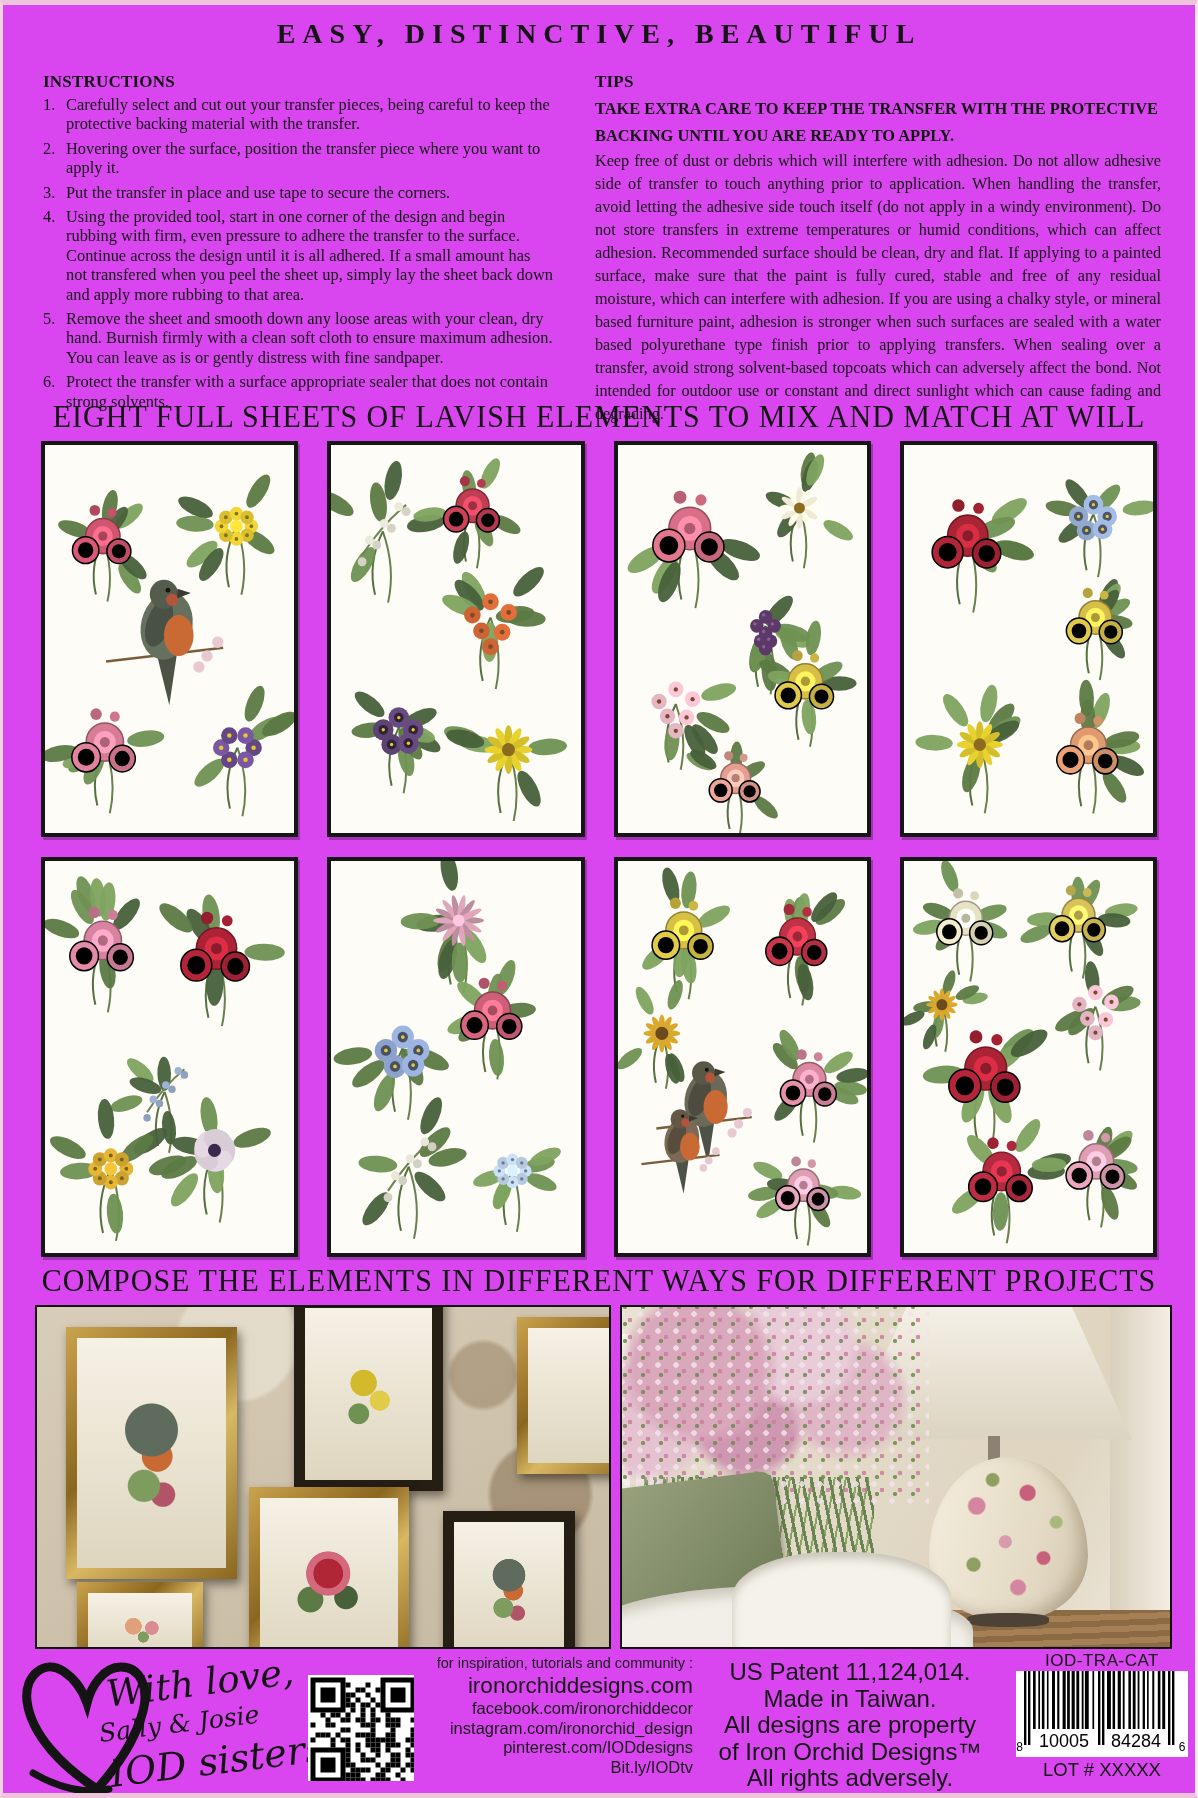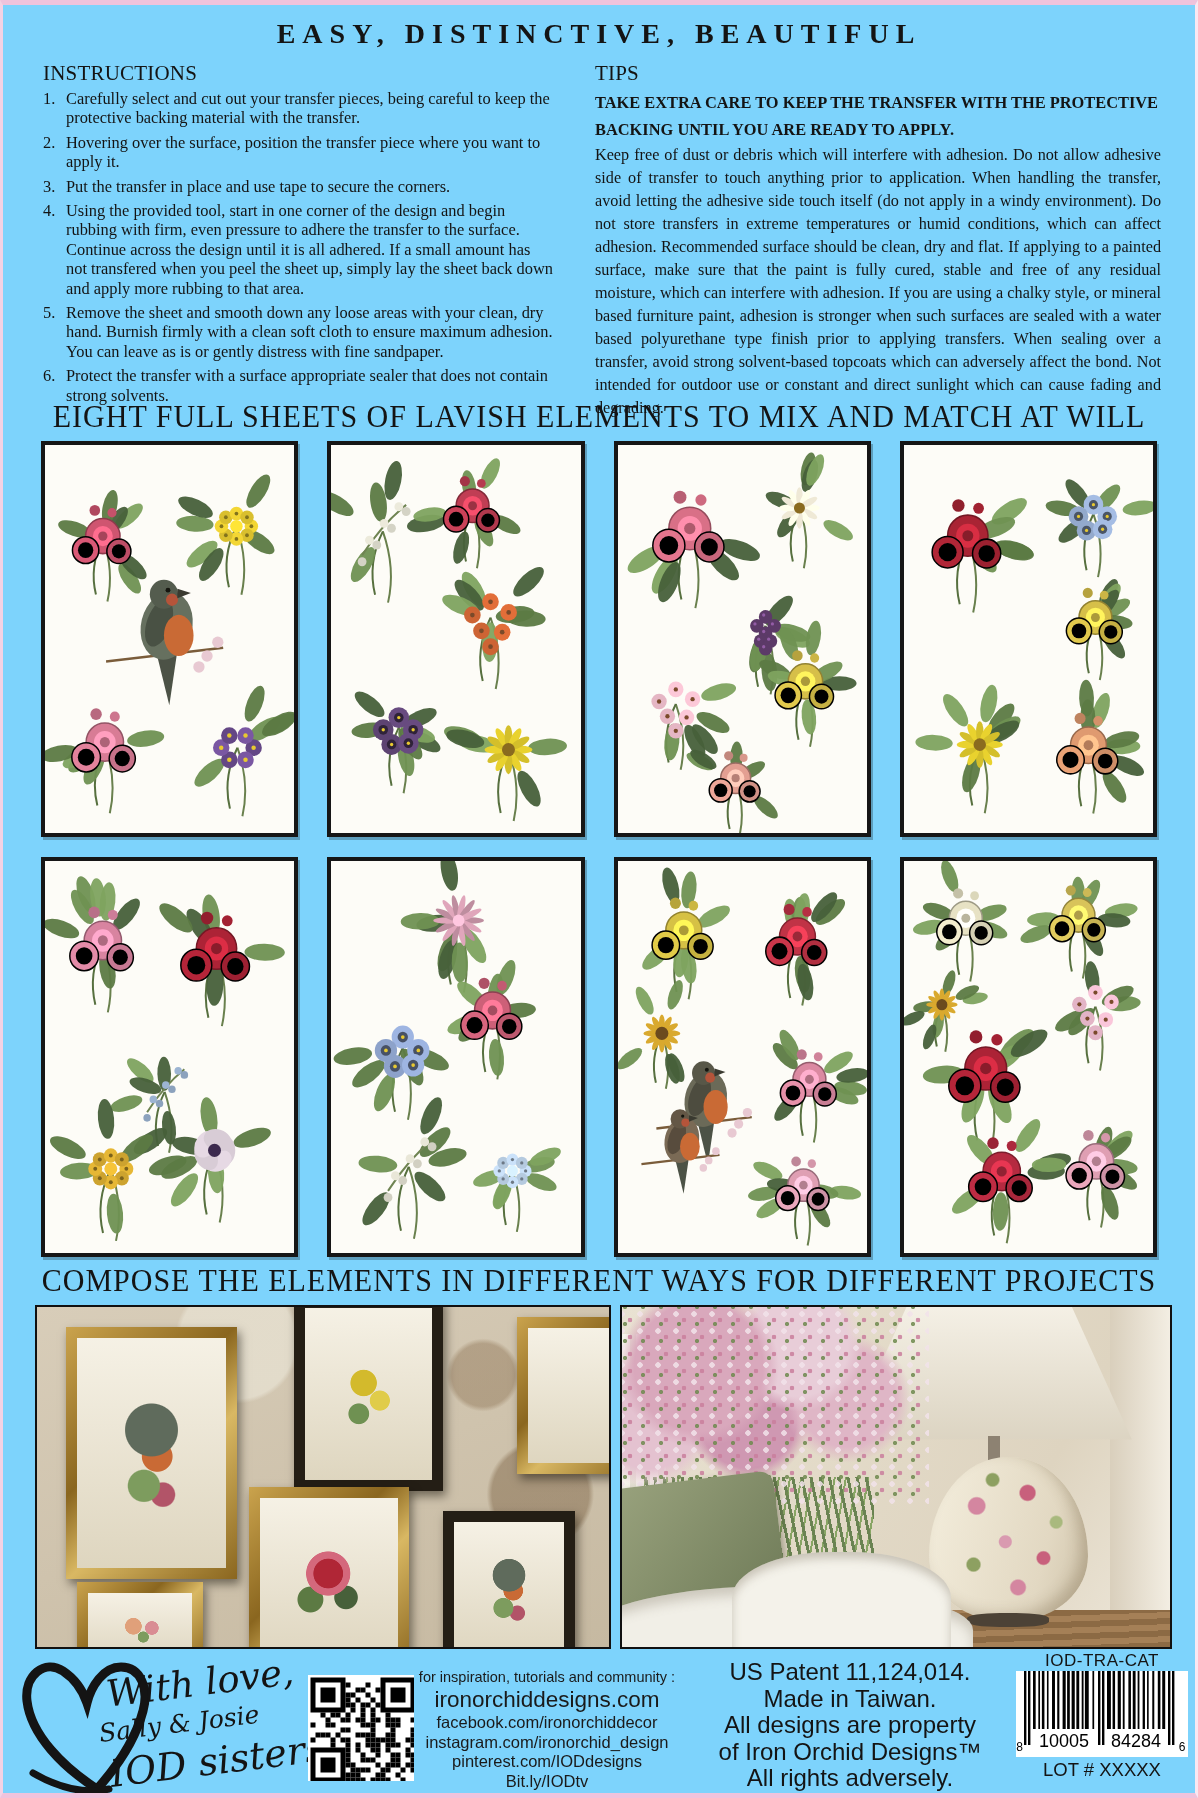--- a/index.html
+++ b/index.html
@@ -1,26 +1,26 @@
 <!DOCTYPE html>
 <html><head>
 <meta charset="utf-8">
 <style>
   html,body{margin:0;padding:0;background:#efc3dc;}
-  .page{position:relative;width:1198px;height:1798px;box-sizing:border-box;background:#7dd3fc;
+  .page{position:relative;width:1198px;height:1798px;box-sizing:border-box;background:#d946ef;
         border-top:5px solid #efc3dc;border-bottom:5px solid #efc3dc;
         border-left:3px solid #f3d2e4;border-right:3px solid #f9e7f1;
         overflow:hidden;font-family:"Liberation Serif",serif;color:#141414;}
   
   .main-title{text-align:center;font-size:28px;font-weight:bold;letter-spacing:7px;margin:13px 0 6px 0;}
   
   .cols{display:flex;gap:40px;padding:0 34px 0 40px;height:338px;}
   .col-left{width:512px;flex:none;}
   .col-right{flex:1;}
-  .col-title{font-size:21px;font-weight:normal;margin:5px 0 3px 0;letter-spacing:.2px;}
+  .col-title{font-size:17px;font-weight:bold;margin:16px 0 3px 0;letter-spacing:.2px;}
   .ins-item{display:flex;margin-bottom:5px;font-size:16.4px;line-height:19.4px;}
   .ins-num{width:23px;flex:none;}
   .ins-txt{flex:1;}
   .tips-lead{font-size:16.4px;line-height:27px;font-weight:bold;margin:0 0 1px 0;}
   .tips-body{font-size:16.2px;line-height:23px;text-align:justify;margin:0;}
   
   .section-h{text-align:center;font-size:30px;font-weight:normal;letter-spacing:1px;margin:6px 0 7px 0;transform:scaleY(1.05);}
   
   .sheets-grid{display:grid;grid-template-columns:repeat(4,1fr);column-gap:29px;row-gap:20px;margin:0 38px;}
   .sheet{border:4px solid #161616;background:#fdfcf7;box-sizing:border-box;height:396px;box-shadow:2px 3px 0 rgba(0,0,0,.25);}
@@ -97,21 +97,21 @@
   .rp-pillow{position:absolute;left:-2%;bottom:9%;width:31%;height:40%;transform:rotate(-7deg);
       background:linear-gradient(135deg,#9aa37e,#6e7a57);border-radius:14px;box-shadow:2px 4px 8px rgba(40,40,20,.4);}
   .rp-quilt{position:absolute;left:20%;bottom:-2%;width:40%;height:30%;background:#f4f2ea;border-radius:45% 45% 0 0;
       box-shadow:inset 0 6px 10px rgba(120,110,90,.35);}
   .rp-couch{position:absolute;left:-6%;bottom:-8%;width:70%;height:26%;background:#f1efe7;border-radius:50% 50% 0 0;
       box-shadow:inset 0 8px 12px rgba(120,110,90,.3);}
   
   .footer{position:relative;height:152px;margin-top:6px;font-family:"Liberation Sans",sans-serif;}
   .sig{position:absolute;left:10px;top:-8px;}
   .qr{position:absolute;left:305px;top:20px;width:106px;height:106px;background:#fff;}
-  .links{position:absolute;left:398px;top:14px;width:292px;text-align:center;color:#1a1a1a;}
+  .links{position:absolute;left:398px;top:0;width:292px;text-align:right;color:#1a1a1a;}
   .community-label{font-size:14.5px;margin-bottom:2px;}
   .link-line{font-size:16.5px;line-height:19.5px;}
   .link-big{font-size:22.5px;line-height:26px;}
   .legal{position:absolute;left:694px;top:4px;width:306px;text-align:center;}
   .legal-line{font-size:24px;line-height:26.5px;}
   .barcode{position:absolute;left:1008px;top:-4px;width:182px;text-align:center;}
   .bc-sku{font-size:17px;letter-spacing:.5px;}
   .bc-lot{font-size:18.5px;margin-top:-2px;text-align:center;}
 </style>
 </head>

